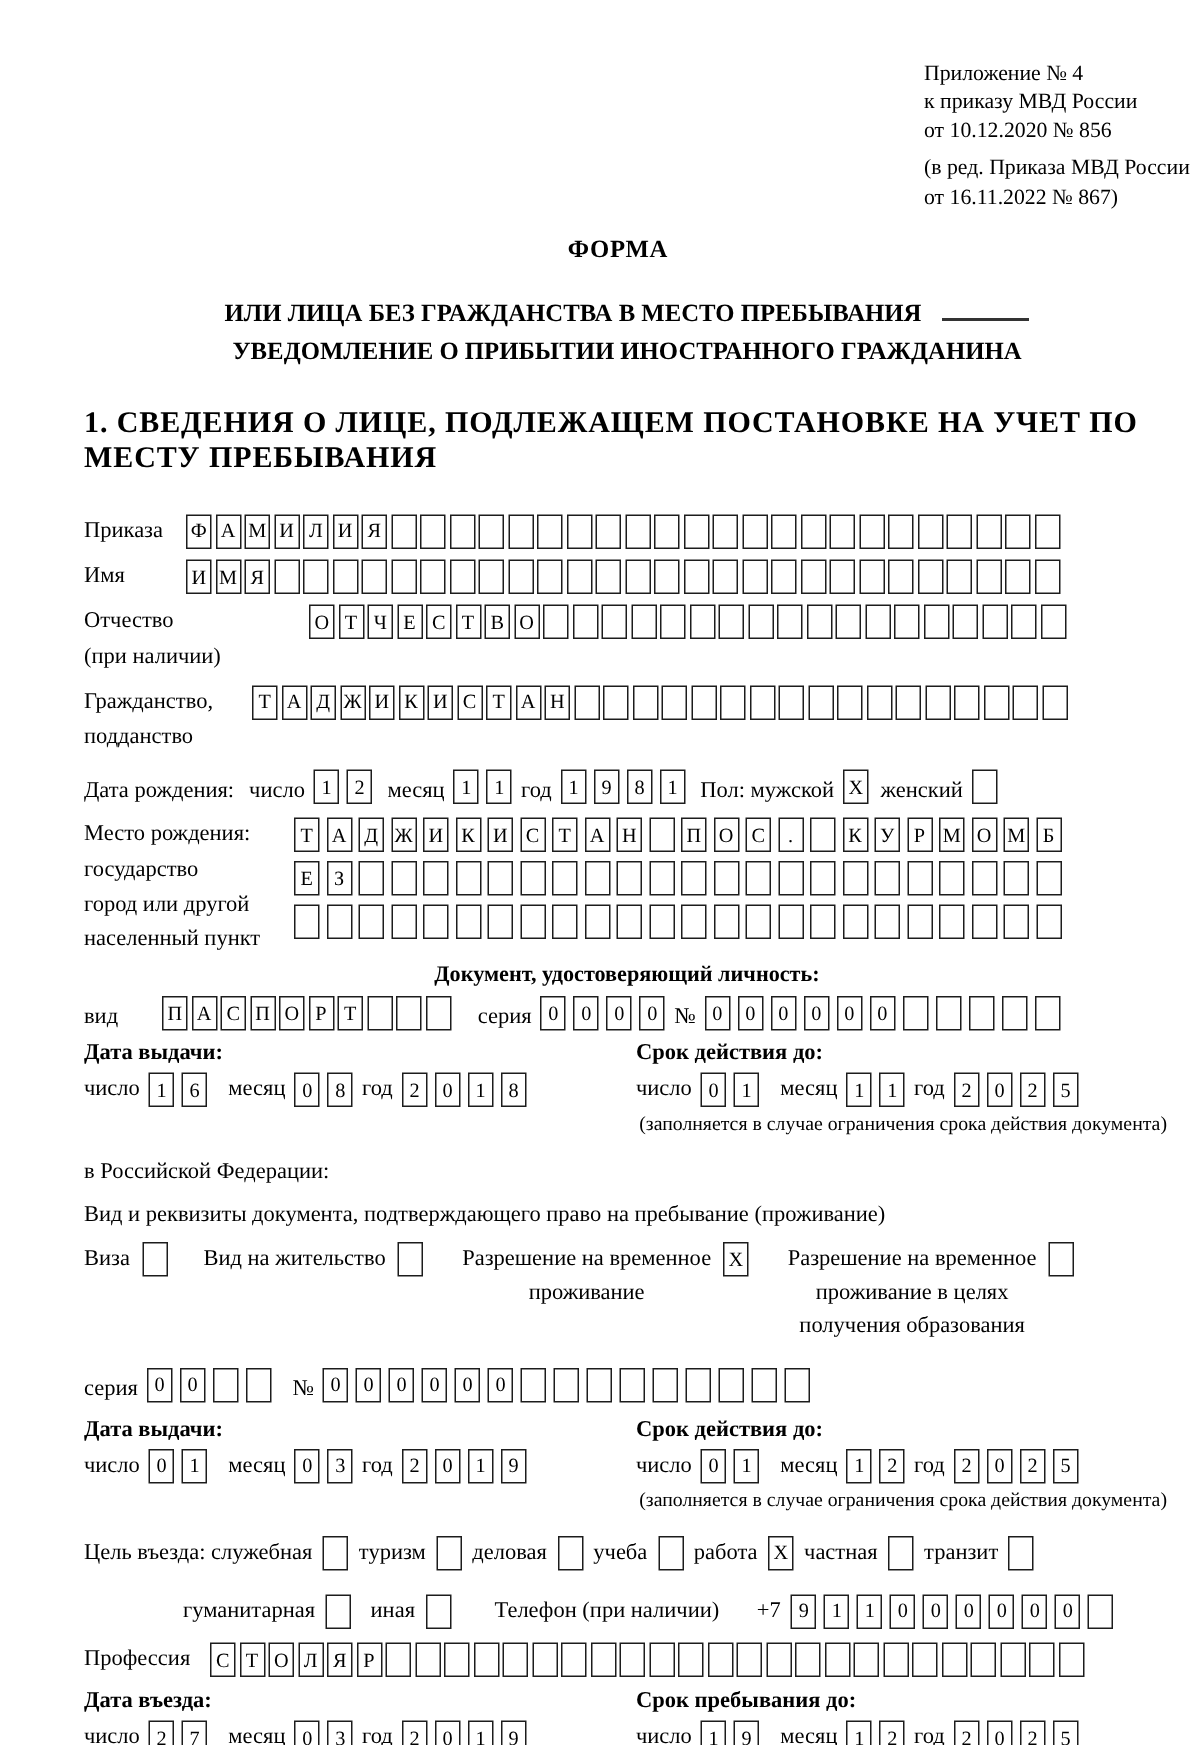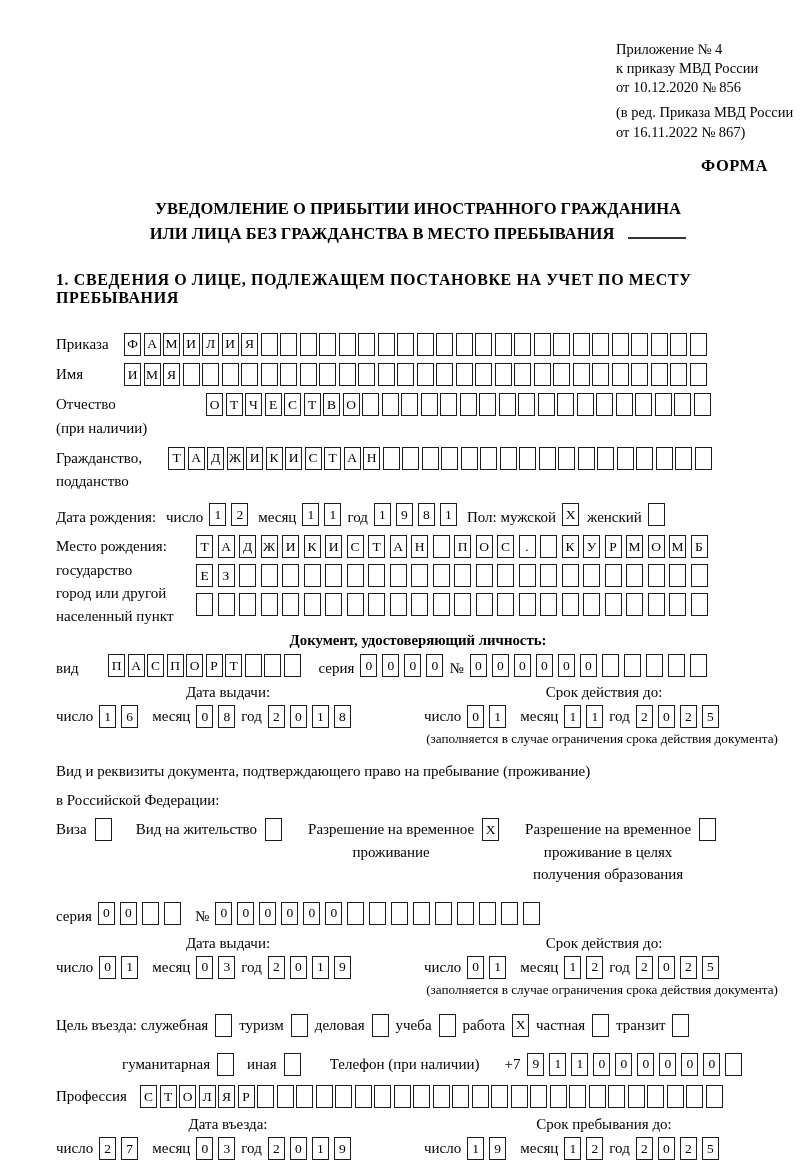--- a/index.html
+++ b/index.html
@@ -4,25 +4,25 @@
 <style>
   html,body { margin:0; padding:0; background:#ffffff; }
   .page {
     position:relative; width:800px; min-height:1163px; box-sizing:border-box;
     padding:40px 20px 20px 56px; background:#fff; color:#000;
     font-family:"Liberation Serif","DejaVu Serif",serif; font-size:15px;
   }
   
   .hdr { margin-left:560px; width:215px; line-height:1.32; font-size:14.5px; }
   .hdr .ed { margin-top:6px; }
-  .forma { text-align:right; font-weight:bold; font-size:16.5px; margin:14px 12px 20px 0; letter-spacing:.5px; }
+  .forma { text-align:center; font-weight:bold; font-size:16.5px; margin:14px 12px 20px 0; letter-spacing:.5px; }
   
   .title { text-align:center; font-weight:bold; font-size:16.5px; line-height:1.55; margin-bottom:4px; }
   .blankline { display:inline-block; width:58px; border-bottom:2.4px solid #333; height:14px; margin-left:14px; }
-  .sec1 { font-weight:bold; font-size:16px; letter-spacing:.6px; margin:24px 0 26px 0; }
+  .sec1 { font-weight:bold; font-size:20px; letter-spacing:.6px; margin:24px 0 26px 0; }
   
   .row { display:flex; align-items:flex-start; margin-bottom:7px; flex-wrap:nowrap; }
   .row.center { align-items:flex-end; }
   .lblcol { flex:none; line-height:1.55; }
   .w68 { width:68px; } .w112 { width:112px; } .w150 { width:150px; } .w140 { width:140px; }
   
   .boxrow { display:flex; gap:2.5px; flex-wrap:nowrap; }
   .box {
     flex:none; width:15px; height:21px; border:1.5px solid #1c1c1c; background:#fff;
     display:inline-flex; align-items:center; justify-content:center;
@@ -32,21 +32,21 @@
   .wide { gap:4.5px; }             
   .stack { display:flex; flex-direction:column; gap:6px; }
   .t { display:inline-block; }
   .mr6 { margin-right:6px; } .mr10 { margin-right:10px; } .ml8 { margin-left:8px; }
   
   .subhead { text-align:center; font-weight:bold; font-size:14.8px; margin:3px 0 5px 0; }
   
   .datecols { display:flex; margin:4px 0 2px 0; }
   .dcol-l { width:344px; flex:none; }
   .dcol-r { width:360px; flex:none; margin-left:24px; }
-  .dhead { text-align:center; font-size:15px; margin-bottom:4px; }
+  .dhead { font-size:15px; margin-bottom:4px;font-weight:bold; }
   .dline { display:flex; align-items:center; gap:6px; }
   .note { text-align:right; font-size:13.2px; margin:3px 2px 10px 0; }
   .plain { line-height:1.9; }
   
   .cbitem { display:flex; align-items:flex-start; gap:8px; flex:none; }
   .cbitem .cap { text-align:center; line-height:1.5; }
   .cbrow { display:flex; align-items:flex-start; gap:14px; margin:4px 0 16px 0; }
   .purpose { display:flex; align-items:center; gap:7px; margin:16px 0 8px 0; flex-wrap:nowrap; }
 </style>
 </head>
@@ -57,22 +57,22 @@
   <div class="hdr">
     <div>Приложение № 4</div>
     <div>к приказу МВД России</div>
     <div>от 10.12.2020 № 856</div>
     <div class="ed">(в ред. Приказа МВД России</div>
     <div>от 16.11.2022 № 867)</div>
   </div>
   <div class="forma">ФОРМА</div>
 
   <div class="title">
+    <div><span>ИЛИ ЛИЦА БЕЗ ГРАЖДАНСТВА В МЕСТО ПРЕБЫВАНИЯ</span><span class="blankline"></span></div>
     <div>УВЕДОМЛЕНИЕ О ПРИБЫТИИ ИНОСТРАННОГО ГРАЖДАНИНА</div>
-    <div><span>ИЛИ ЛИЦА БЕЗ ГРАЖДАНСТВА В МЕСТО ПРЕБЫВАНИЯ</span><span class="blankline"></span></div>
   </div>
 
   <div class="sec1">1. СВЕДЕНИЯ О ЛИЦЕ, ПОДЛЕЖАЩЕМ ПОСТАНОВКЕ НА УЧЕТ ПО МЕСТУ ПРЕБЫВАНИЯ</div>
 
   <div class="row">
     <div class="lblcol w68">Приказа</div>
     <div class="boxrow">
         <span class="box">Ф</span>
         <span class="box">А</span>
         <span class="box">М</span>
@@ -412,22 +412,22 @@
             <span class="box">2</span>
             <span class="box">0</span>
             <span class="box">2</span>
             <span class="box">5</span>
           </span>
       </div>
     </div>
   </div>
   <div class="note">(заполняется в случае ограничения срока действия документа)</div>
 
+  <div class="plain">в Российской Федерации:</div>
   <div class="plain">Вид и реквизиты документа, подтверждающего право на пребывание (проживание)</div>
-  <div class="plain">в Российской Федерации:</div>
 
   <div class="cbrow">
     <div class="cbitem">
       <span class="cap">Виза</span>
       <span class="boxrow">
           <span class="box"></span>
         </span>
     </div>
     <div class="cbitem" style="margin-left:10px;">
       <span class="cap">Вид на жительство</span>

